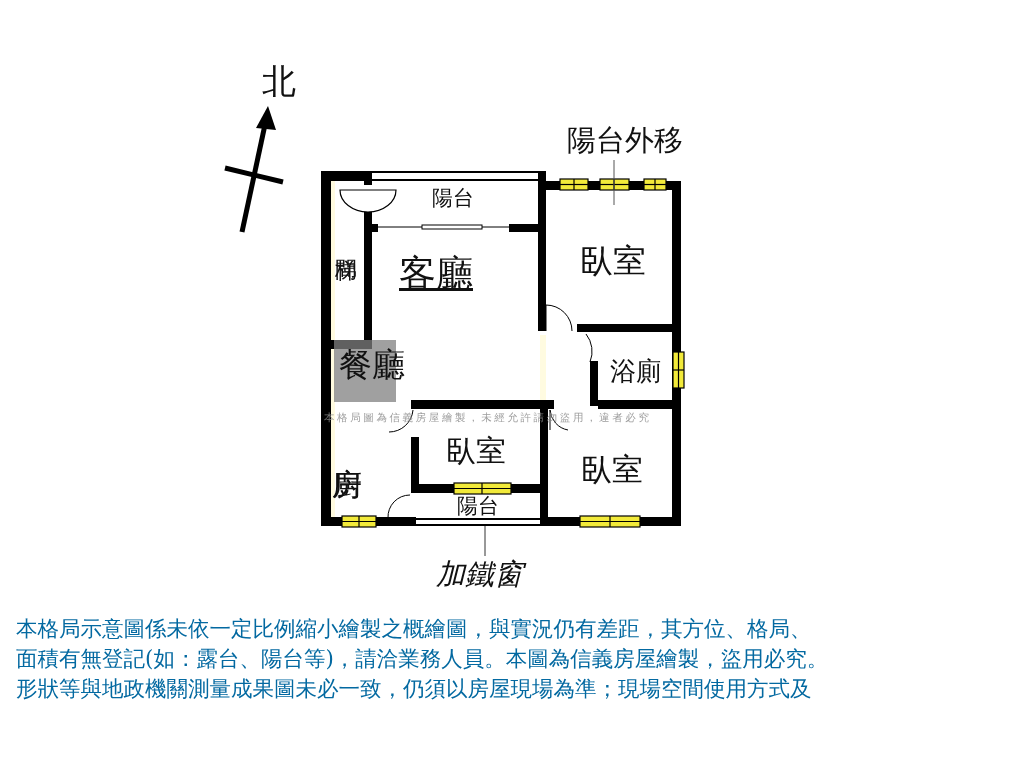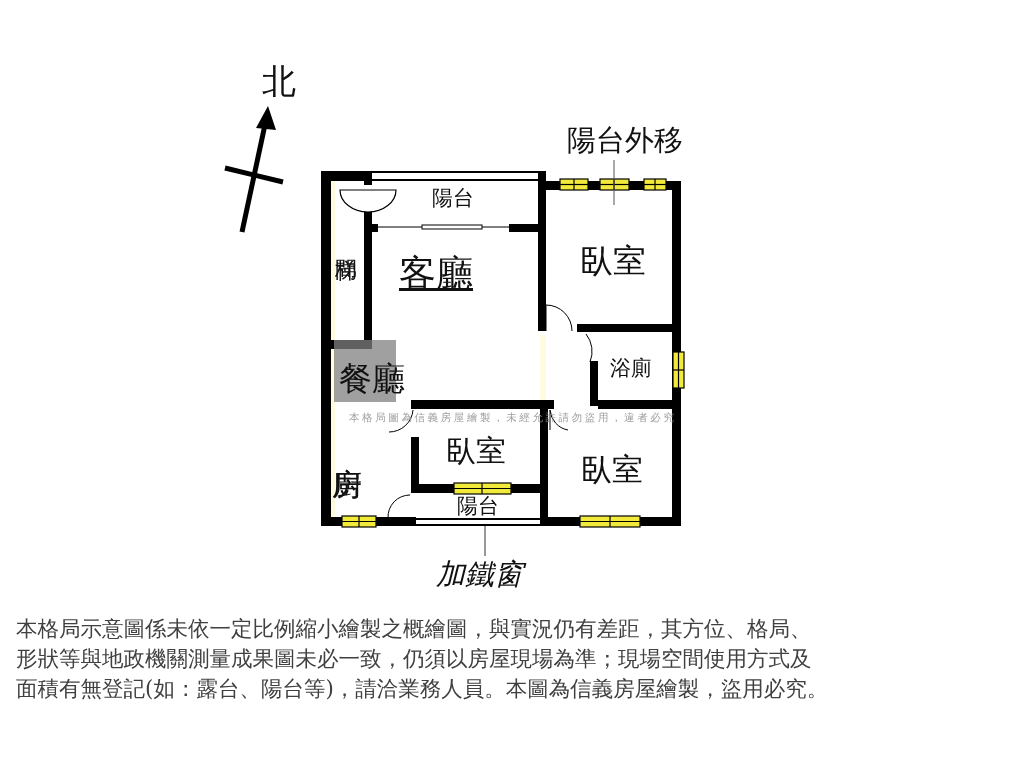--- a/index.html
+++ b/index.html
@@ -9,26 +9,26 @@
     }
     .plan { position: absolute; left: 0; top: 0; width: 1024px; height: 600px; }
     .lbl { position: absolute; white-space: nowrap; line-height: 1; color: #111; }
     .vlbl { position: absolute; writing-mode: vertical-rl; text-orientation: upright; line-height: 1; color: #111; }
     .watermark-big {
       position: absolute; left: 422px; top: 334px; font-family: "DejaVu Sans", sans-serif;
       font-size: 66px; color: rgba(128,128,128,0.82); letter-spacing: 2px; line-height: 1; white-space: nowrap;
     }
     .watermark-logo { position: absolute; left: 334px; top: 340px; width: 62px; height: 62px; background: rgba(128,128,128,0.75); }
     .watermark-small {
-      position: absolute; left: 349px; top: 413px; font-family: Liberation Serif, serif;
+      position: absolute; left: 324px; top: 413px; font-family: Liberation Serif, serif;
       font-size: 10.5px; color: rgba(140,140,140,0.85); letter-spacing: 2.6px; white-space: nowrap; line-height: 1;
     }
     .disclaimer {
       position: absolute; left: 16px; top: 614px; width: 1000px;
-      font-family: "DejaVu Serif", "Liberation Serif", serif; font-size: 21.5px; line-height: 30px; color: #404040;
+      font-family: "DejaVu Serif", "Liberation Serif", serif; font-size: 21.5px; line-height: 30px; color: #0369a1;
     }
     .disclaimer div { white-space: nowrap; }
   </style>
 </head>
 <body>
 
 <div class="plan">
   <svg width="1024" height="600" viewBox="0 0 1024 600" xmlns="http://www.w3.org/2000/svg">
 
     <rect x="329" y="178" width="6" height="340" fill="#fffbe0"></rect>
@@ -146,26 +146,26 @@
   <div class="watermark-logo"></div>
   <div class="watermark-small">本格局圖為信義房屋繪製，未經允許請勿盜用，違者必究</div>
 
   
   <div class="lbl" style="left:262px;top:64px;font-size:34px;">北</div>
   <div class="lbl" style="left:556px;top:126px;font-size:29px;margin-left:11px;">陽台外移</div>
   <div class="lbl" style="left:432px;top:188px;font-size:21px;">陽台</div>
   <div class="lbl" style="left:399px;top:255px;font-size:37px;text-decoration:underline;">客廳</div>
   <div class="vlbl" style="left:335px;top:242px;font-size:22px;">梯間</div>
   <div class="lbl" style="left:580px;top:244px;font-size:33px;">臥室</div>
-  <div class="lbl" style="left:339px;top:362px;font-size:33px;">餐廳</div>
-  <div class="lbl" style="left:610px;top:358px;font-size:21px;">浴廁</div>
+  <div class="lbl" style="left:339px;top:348px;font-size:33px;">餐廳</div>
+  <div class="lbl" style="left:610px;top:358px;font-size:26px;">浴廁</div>
   <div class="vlbl" style="left:332px;top:444px;font-size:30px;">廚房</div>
   <div class="lbl" style="left:446px;top:436px;font-size:30px;">臥室</div>
   <div class="lbl" style="left:581px;top:454px;font-size:31px;">臥室</div>
   <div class="lbl" style="left:457px;top:496px;font-size:21px;">陽台</div>
   <div class="lbl" style="left:436px;top:560px;font-size:29px;font-style:italic;">加鐵窗</div>
 </div>
 
 <div class="disclaimer">
   <div>本格局示意圖係未依一定比例縮小繪製之概繪圖，與實況仍有差距，其方位、格局、</div>
+  <div>面積有無登記(如：露台、陽台等)，請洽業務人員。本圖為信義房屋繪製，盜用必究。</div>
   <div>形狀等與地政機關測量成果圖未必一致，仍須以房屋現場為準；現場空間使用方式及</div>
-  <div>面積有無登記(如：露台、陽台等)，請洽業務人員。本圖為信義房屋繪製，盜用必究。</div>
 </div>
 
 </body></html>

